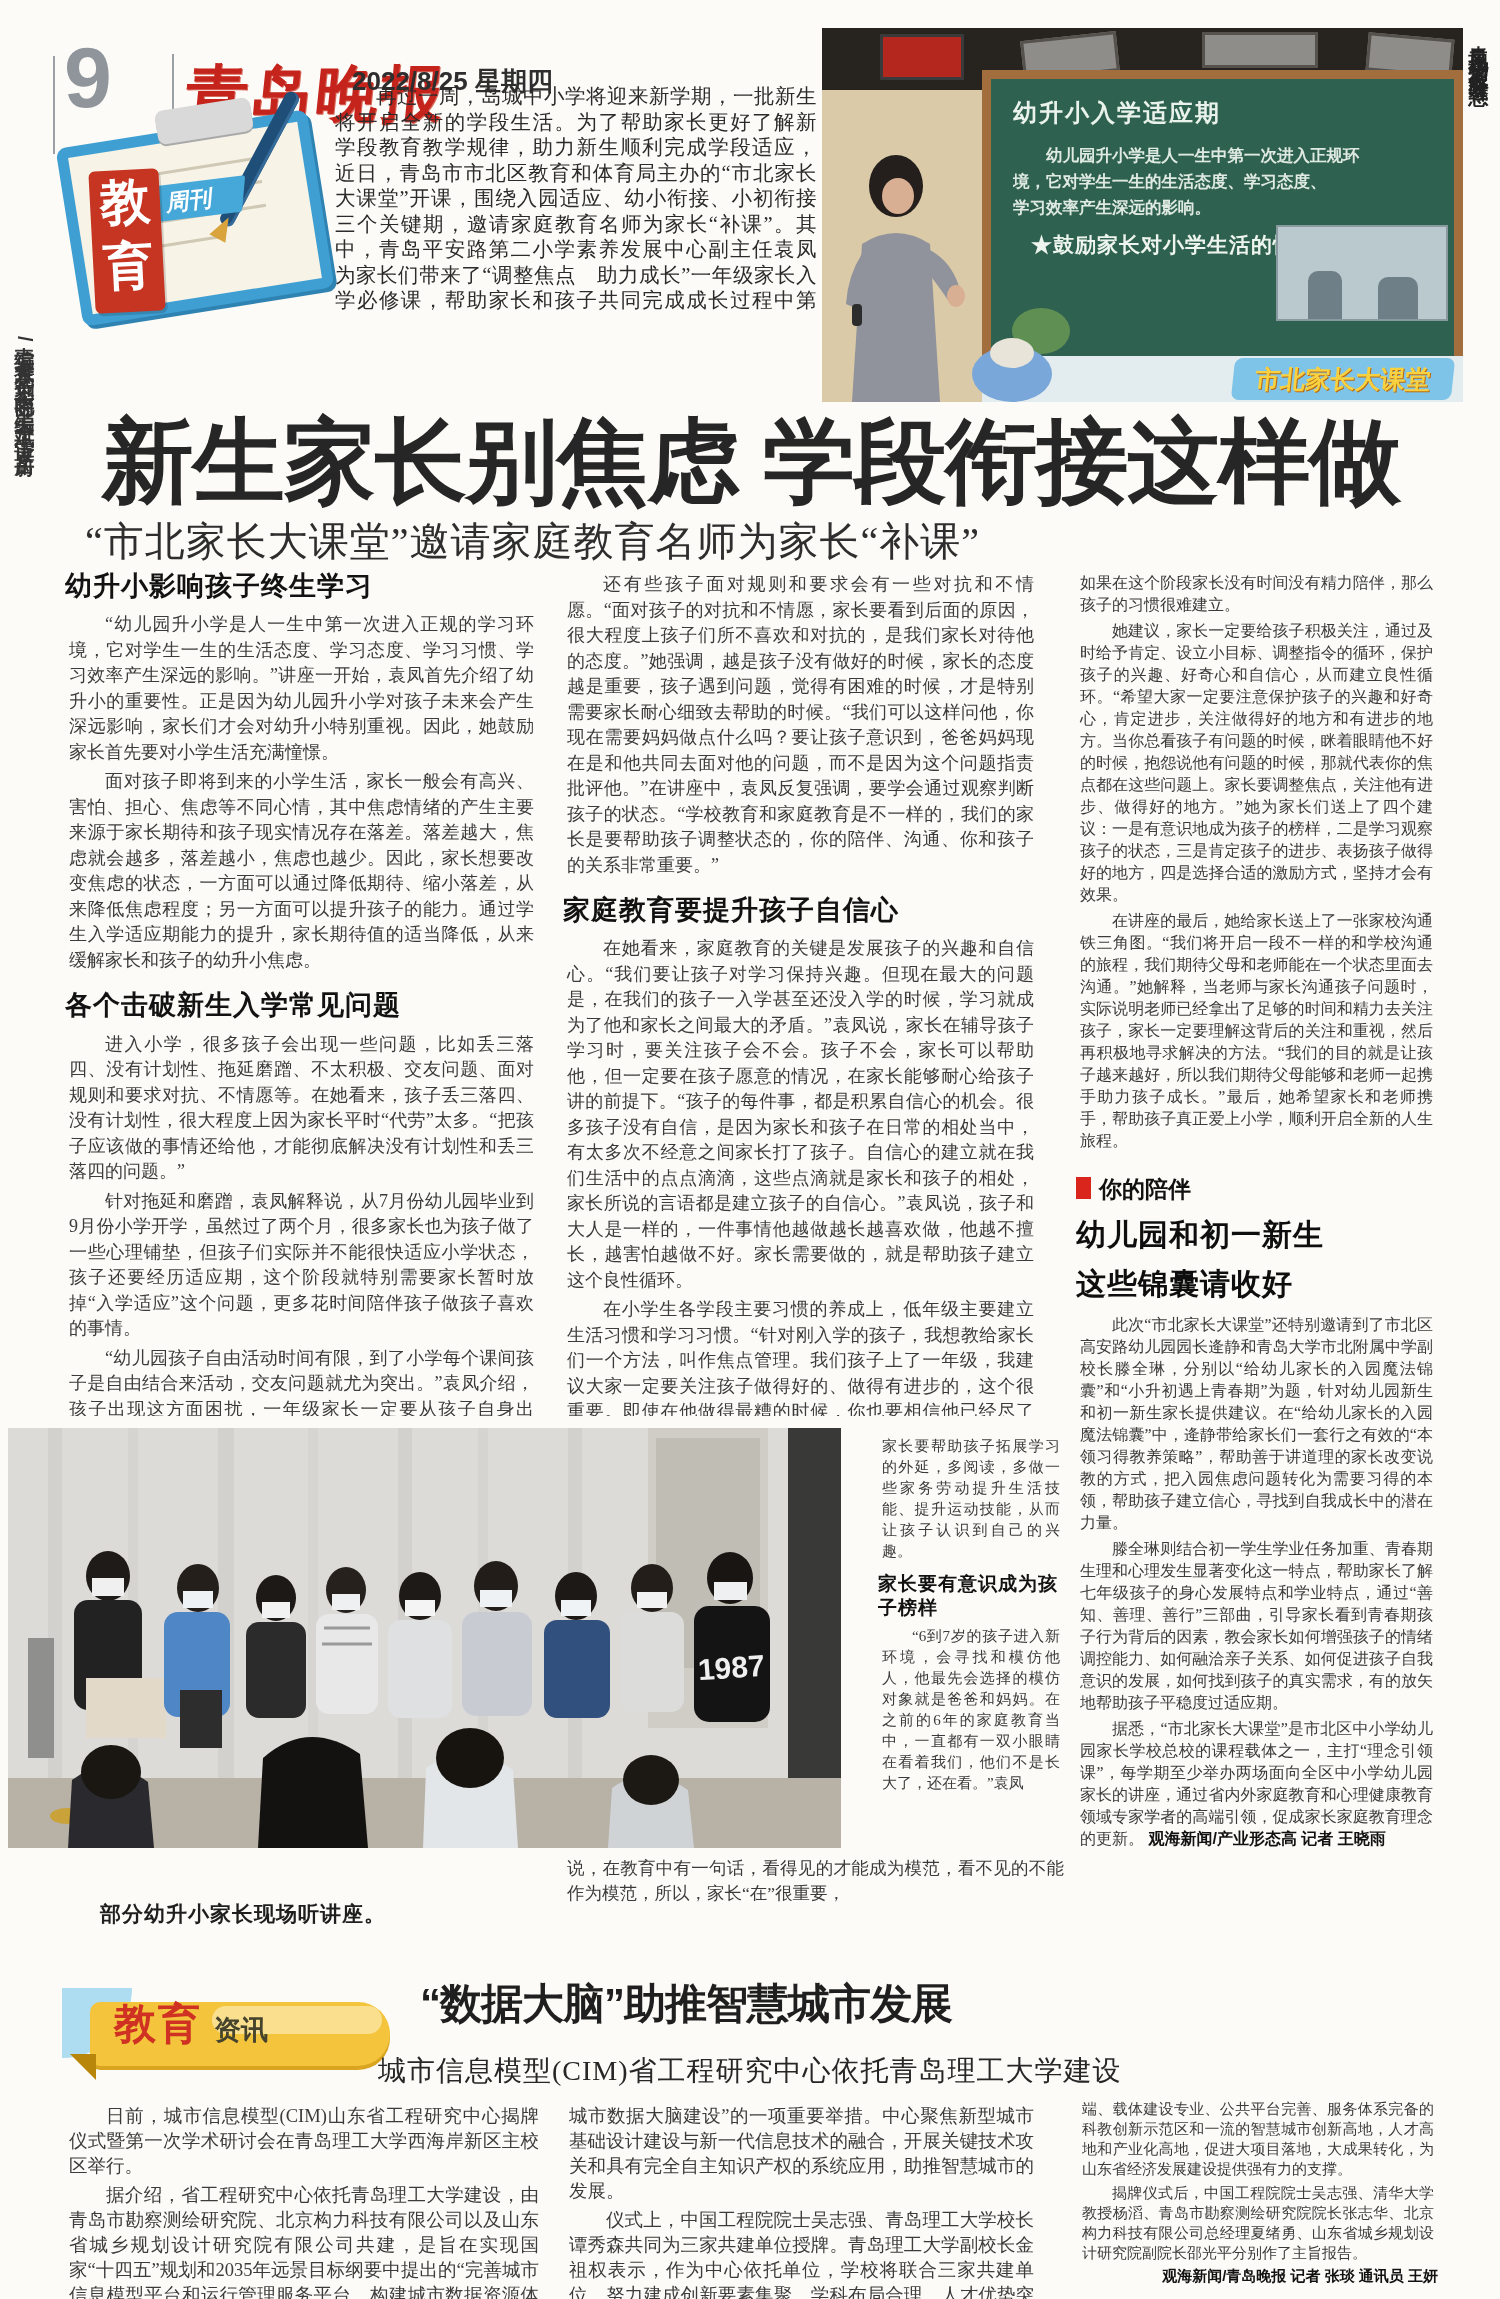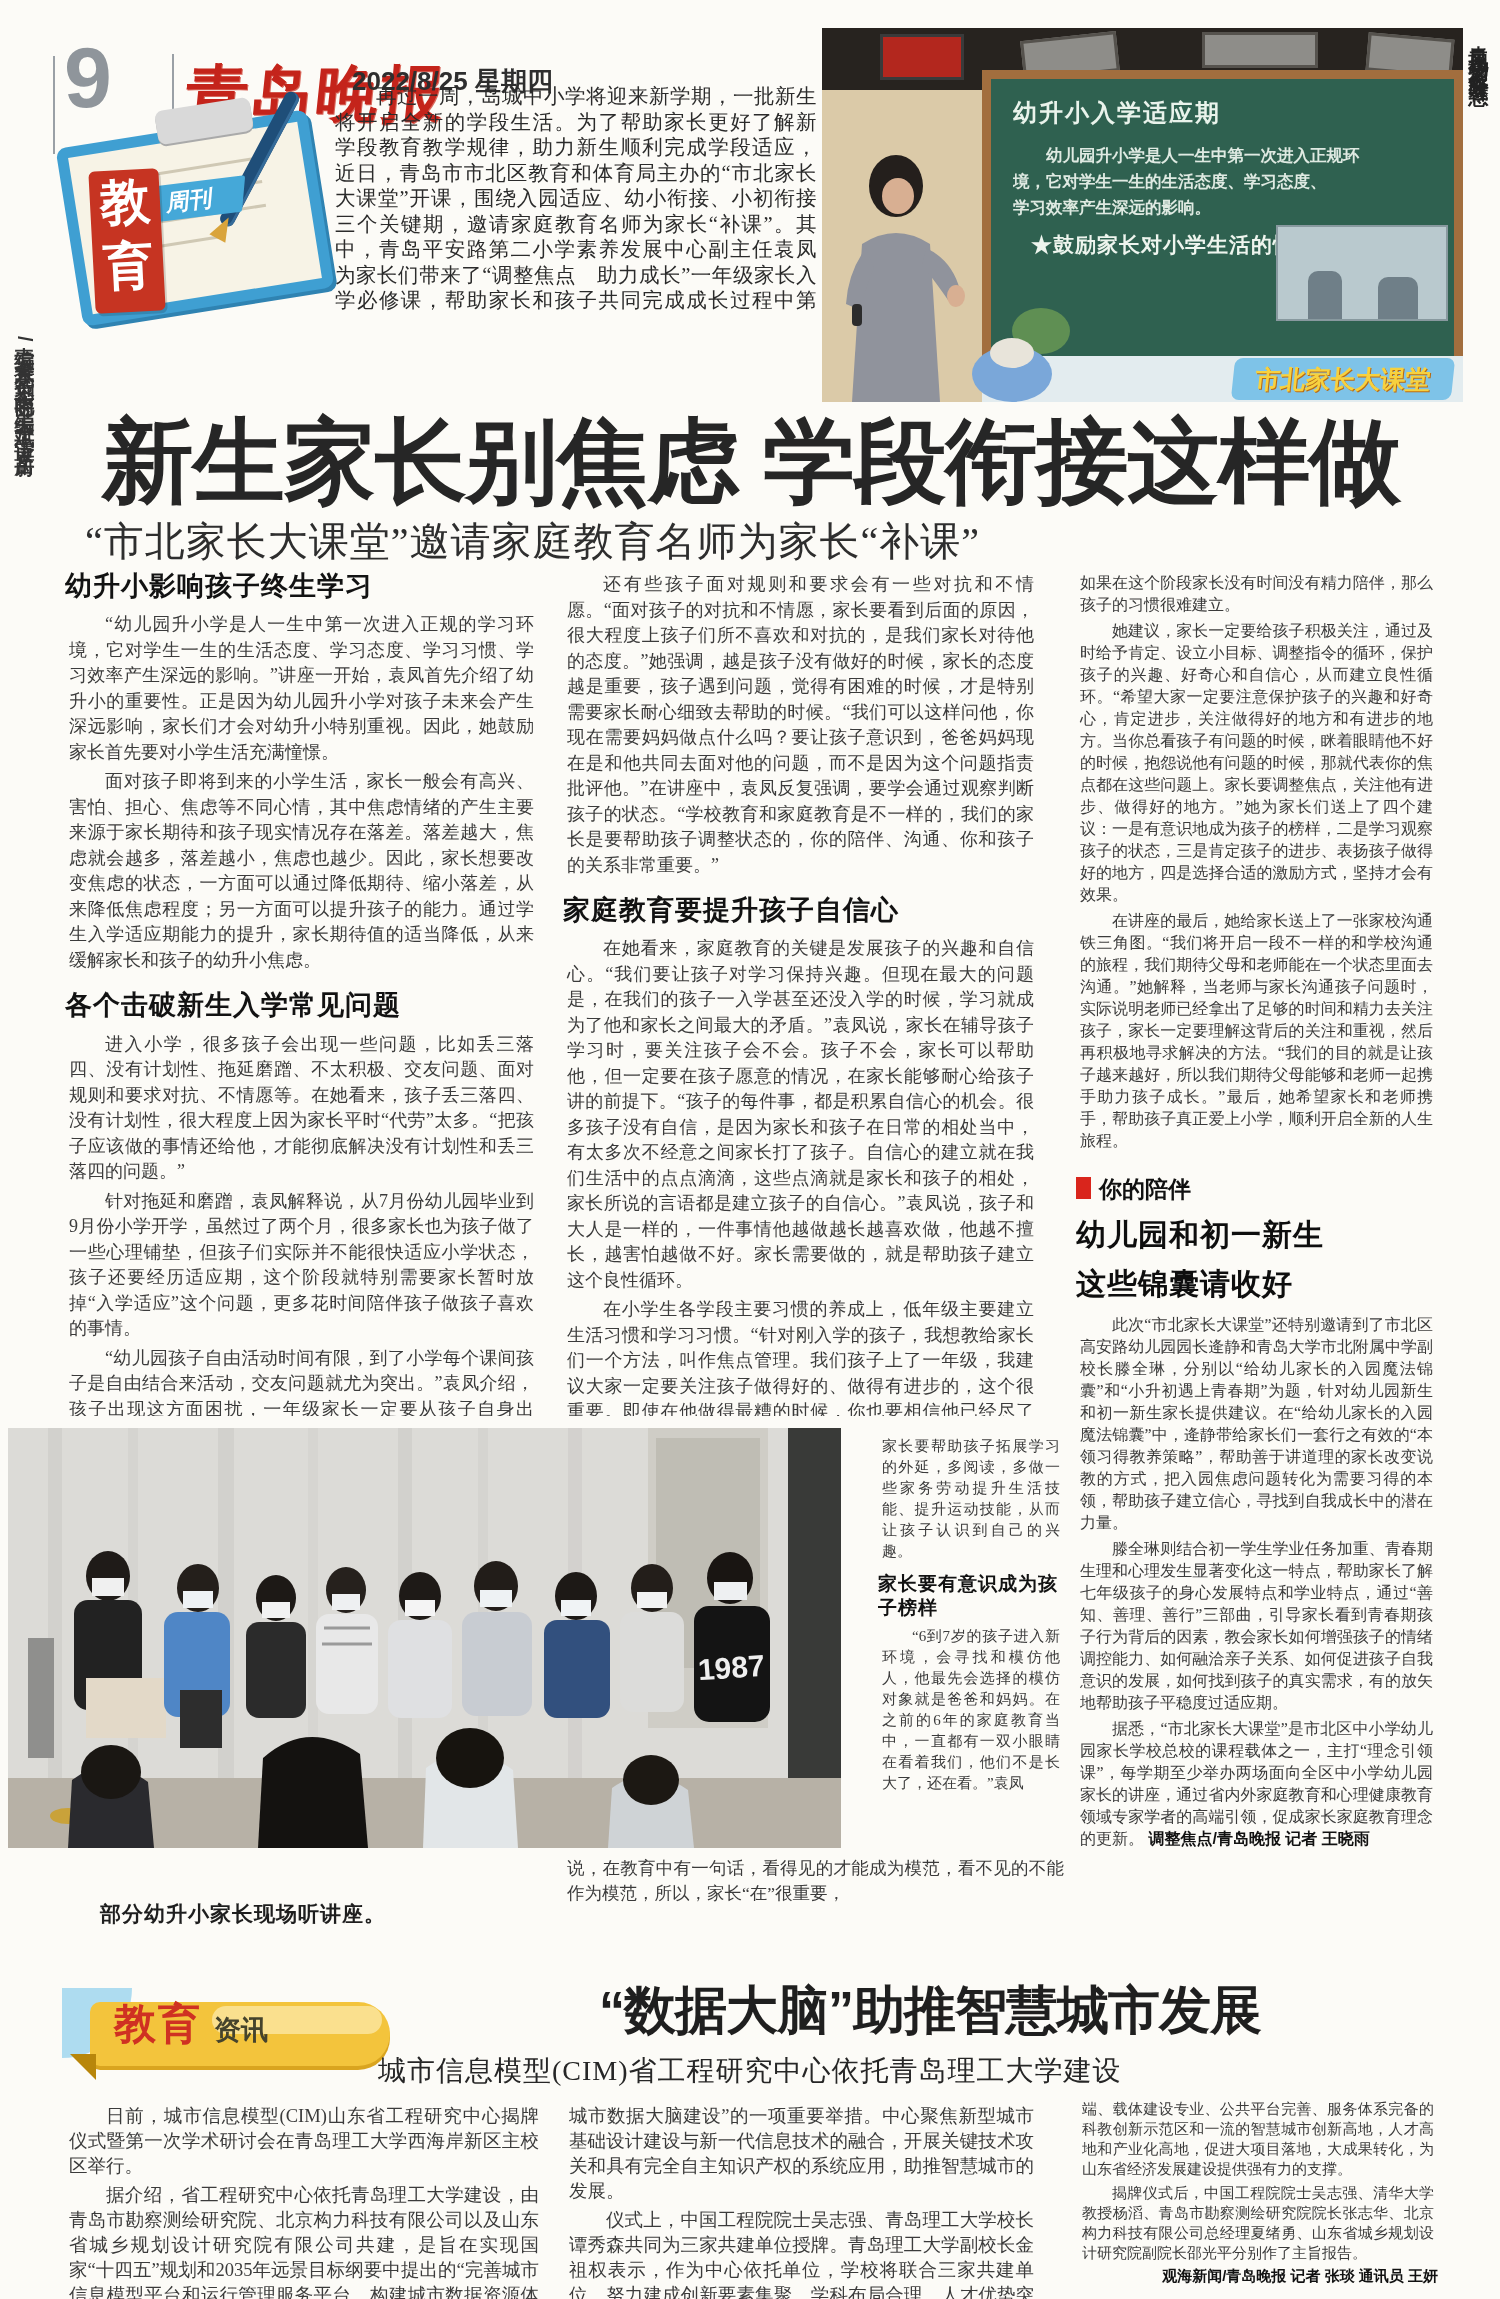--- a/index.html
+++ b/index.html
@@ -94,21 +94,21 @@
   #banner-blue{position:absolute;left:0;top:0;width:70px;height:70px;background:#aedcf0;border-radius:0 0 70px 0}
   #banner-ribbon{position:absolute;left:28px;top:14px;width:300px;height:64px;background:#f3c43c;
                  border-radius:10px 32px 32px 10px;box-shadow:0 4px 0 #d9a41f}
   #banner-fold{position:absolute;left:8px;top:66px;width:0;height:0;border-top:26px solid #b8860b;
                border-left:26px solid transparent}
   #banner-wave{position:absolute;left:150px;top:18px;width:170px;height:28px;background:#fae08e;border-radius:14px}
   #banner-main{position:absolute;left:52px;top:8px;font-size:42px;font-weight:900;color:#cf3122;
                font-family:"Liberation Sans",sans-serif;letter-spacing:2px}
   #banner-sub{position:absolute;left:152px;top:24px;font-size:27px;font-weight:bold;color:#45432c;
               font-family:"Liberation Sans",sans-serif}
-  #b-headline{left:420px;top:1976px;width:1020px;text-align:center;font-size:52px;font-weight:900;color:#1f1f1f;
+  #b-headline{left:420px;top:1976px;width:1020px;font-size:42px;font-weight:900;color:#1f1f1f;
               font-family:"Liberation Sans",sans-serif;white-space:nowrap;letter-spacing:-1px}
   #b-subheadline{left:378px;top:2052px;font-size:28px;color:#262626;letter-spacing:1px;white-space:nowrap}
   #b-col1{left:65px;top:2100px;width:478px;height:199px}
   #b-col2{left:565px;top:2100px;width:473px;height:199px}
   #b-col3{left:1078px;top:2095px;width:360px;height:204px}
   #b-col1 p,#b-col2 p{font-size:18.5px;line-height:25px}
   #b-col3 p{font-size:15px;line-height:20px}
   #b-col3 .byline{font-size:15px}
 </style>
 </head>
@@ -204,21 +204,21 @@
   </div>
 <div class="abs col" id="m-col3">
     <p class="bp noind">如果在这个阶段家长没有时间没有精力陪伴，那么孩子的习惯很难建立。</p>
     <p class="bp">她建议，家长一定要给孩子积极关注，通过及时给予肯定、设立小目标、调整指令的循环，保护孩子的兴趣、好奇心和自信心，从而建立良性循环。“希望大家一定要注意保护孩子的兴趣和好奇心，肯定进步，关注做得好的地方和有进步的地方。当你总看孩子有问题的时候，眯着眼睛他不好的时候，抱怨说他有问题的时候，那就代表你的焦点都在这些问题上。家长要调整焦点，关注他有进步、做得好的地方。”她为家长们送上了四个建议：一是有意识地成为孩子的榜样，二是学习观察孩子的状态，三是肯定孩子的进步、表扬孩子做得好的地方，四是选择合适的激励方式，坚持才会有效果。</p>
     <p class="bp">在讲座的最后，她给家长送上了一张家校沟通铁三角图。“我们将开启一段不一样的和学校沟通的旅程，我们期待父母和老师能在一个状态里面去沟通。”她解释，当老师与家长沟通孩子问题时，实际说明老师已经拿出了足够的时间和精力去关注孩子，家长一定要理解这背后的关注和重视，然后再积极地寻求解决的方法。“我们的目的就是让孩子越来越好，所以我们期待父母能够和老师一起携手助力孩子成长。”最后，她希望家长和老师携手，帮助孩子真正爱上小学，顺利开启全新的人生旅程。</p>
     <div class="rel-tag"><span class="red-sq"></span><span>你的陪伴</span></div>
     <div class="rel-title">幼儿园和初一新生</div>
     <div class="rel-title">这些锦囊请收好</div>
     <p class="bp">此次“市北家长大课堂”还特别邀请到了市北区高安路幼儿园园长逄静和青岛大学市北附属中学副校长滕全琳，分别以“给幼儿家长的入园魔法锦囊”和“小升初遇上青春期”为题，针对幼儿园新生和初一新生家长提供建议。在“给幼儿家长的入园魔法锦囊”中，逄静带给家长们一套行之有效的“本领习得教养策略”，帮助善于讲道理的家长改变说教的方式，把入园焦虑问题转化为需要习得的本领，帮助孩子建立信心，寻找到自我成长中的潜在力量。</p>
     <p class="bp">滕全琳则结合初一学生学业任务加重、青春期生理和心理发生显著变化这一特点，帮助家长了解七年级孩子的身心发展特点和学业特点，通过“善知、善理、善行”三部曲，引导家长看到青春期孩子行为背后的因素，教会家长如何增强孩子的情绪调控能力、如何融洽亲子关系、如何促进孩子自我意识的发展，如何找到孩子的真实需求，有的放矢地帮助孩子平稳度过适应期。</p>
-    <p class="bp">据悉，“市北家长大课堂”是市北区中小学幼儿园家长学校总校的课程载体之一，主打“理念引领课”，每学期至少举办两场面向全区中小学幼儿园家长的讲座，通过省内外家庭教育和心理健康教育领域专家学者的高端引领，促成家长家庭教育理念的更新。<b class="inline-by"> 调整焦点/青岛晚报 记者 王晓雨</b></p>
+    <p class="bp">据悉，“市北家长大课堂”是市北区中小学幼儿园家长学校总校的课程载体之一，主打“理念引领课”，每学期至少举办两场面向全区中小学幼儿园家长的讲座，通过省内外家庭教育和心理健康教育领域专家学者的高端引领，促成家长家庭教育理念的更新。<b class="inline-by"> 观海新闻/产业形态高 记者 王晓雨</b></p>
   </div>
 
 <div class="abs" id="aud-photo">
   <svg width="833" height="420" viewBox="0 0 833 420">
     <rect width="833" height="420" fill="#d8d7d3"></rect>
     <rect x="0" y="0" width="833" height="360" fill="#dcdbd7"></rect>
     <g opacity="0.35">
       <rect x="40" y="0" width="14" height="360" fill="#c2c1bd"></rect>
         <rect x="120" y="0" width="10" height="360" fill="#c9c8c4"></rect>
       <rect x="210" y="0" width="16" height="360" fill="#c2c1bd"></rect>

